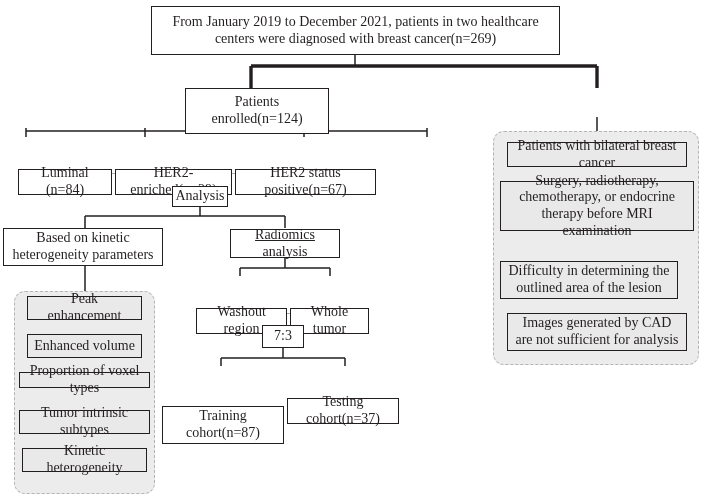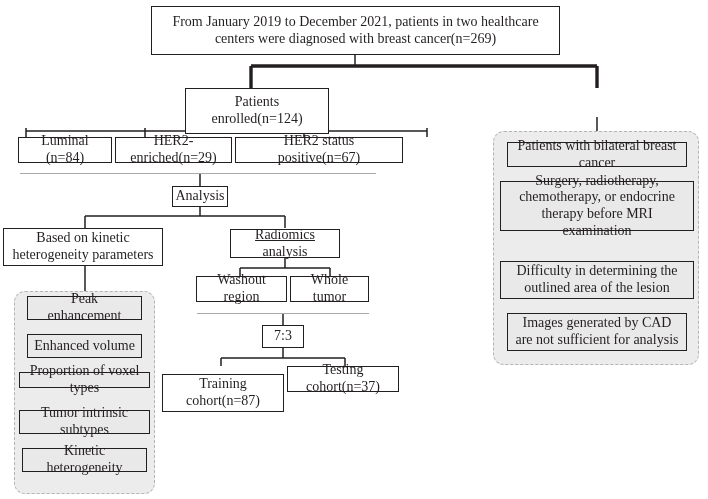--- a/index.html
+++ b/index.html
@@ -32,21 +32,21 @@
     color: #231f20;
     display: flex;
     align-items: center;
     justify-content: center;
     text-align: center;
     line-height: 1.18;
     font-size: 14px;
     padding: 2px 5px;
     z-index: 3;
   }
-  .node.tight { padding: 1px 19px; }
+  .node.tight { padding: 1px 19px; margin-top: 32px; }
   .node.shaded { background: #e9e9e9; }
   .panel {
     position: absolute;
     box-sizing: border-box;
     background: #ececec;
     border: 1.4px dashed #b4b4b4;
     border-radius: 11px;
     z-index: 1;
   }
   .rule {
@@ -113,21 +113,21 @@
   <div class="rule" style="left:20px; top:173px; width:356px;"></div>
   <div class="rule" style="left:197px; top:313px; width:172px;"></div>
 
   <div class="node" style="left:151px; top:6px; width:409px; height:49px;">From January 2019 to December 2021, patients in two healthcare centers were diagnosed with breast cancer(n=269)</div>
 
   <div class="node" style="left:185px; top:88px; width:144px; height:46px;">Patients enrolled(n=124)</div>
 
 
   <div class="node tight" style="left:18px; top:137px; width:94px; height:26px;">Luminal (n=84)</div>
   <div class="node tight" style="left:115px; top:137px; width:117px; height:26px;">HER2-enriched(n=29)</div>
-  <div class="node tight" style="left:235px; top:137px; width:168px; height:26px;">HER2 status positive(n=67)</div>
+  <div class="node tight" style="left:235px; top:137px; width:141px; height:26px;">HER2 status positive(n=67)</div>
 
   <div class="node" style="left:172px; top:186px; width:56px; height:21px;">Analysis</div>
 
   <div class="node" style="left:3px; top:228px; width:160px; height:38px;">Based on kinetic heterogeneity parameters</div>
 
   <div class="node" style="left:230px; top:229px; width:110px; height:29px;text-decoration:underline;">Radiomics analysis</div>
 
   <div class="node tight" style="left:196px; top:276px; width:91px; height:26px;">Washout region</div>
   <div class="node tight" style="left:290px; top:276px; width:79px; height:26px;">Whole tumor</div>
 
@@ -137,16 +137,16 @@
   <div class="node tight" style="left:287px; top:366px; width:112px; height:26px;">Testing cohort(n=37)</div>
 
   <div class="node shaded" style="left:27px; top:296px; width:115px; height:24px;">Peak enhancement</div>
   <div class="node shaded" style="left:27px; top:334px; width:115px; height:24px;">Enhanced volume</div>
   <div class="node shaded" style="left:19px; top:372px; width:131px; height:16px;">Proportion of voxel types</div>
   <div class="node shaded" style="left:22px; top:448px; width:125px; height:24px;">Kinetic heterogeneity</div>
   <div class="node shaded" style="left:19px; top:410px; width:131px; height:24px;">Tumor intrinsic subtypes</div>
 
   <div class="node shaded" style="left:507px; top:142px; width:180px; height:25px;">Patients with bilateral breast cancer</div>
   <div class="node shaded" style="left:500px; top:181px; width:194px; height:50px;">Surgery, radiotherapy, chemotherapy, or endocrine therapy before MRI examination</div>
-  <div class="node shaded" style="left:500px; top:261px; width:194px; height:38px;">Difficulty in determining the outlined area of the lesion</div>
+  <div class="node shaded" style="left:500px; top:261px; width:178px; height:38px;">Difficulty in determining the outlined area of the lesion</div>
   <div class="node shaded" style="left:507px; top:313px; width:180px; height:38px;">Images generated by CAD are not sufficient for analysis</div>
 
 </div>
 
 </body></html>

